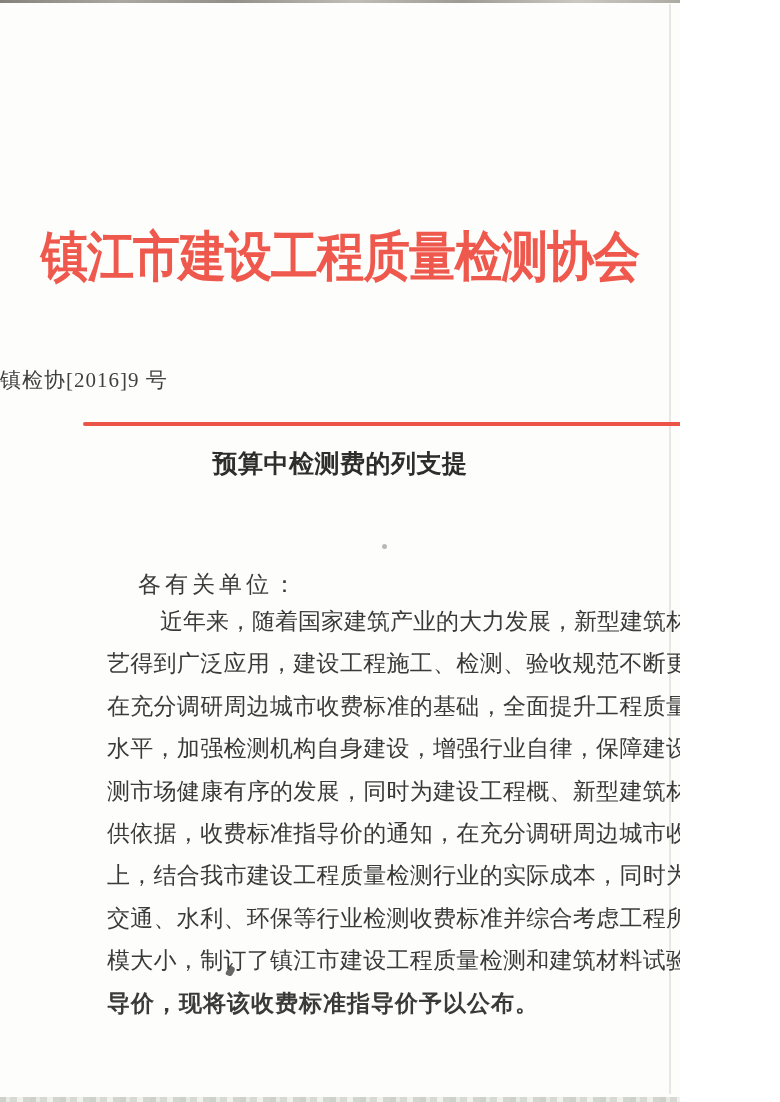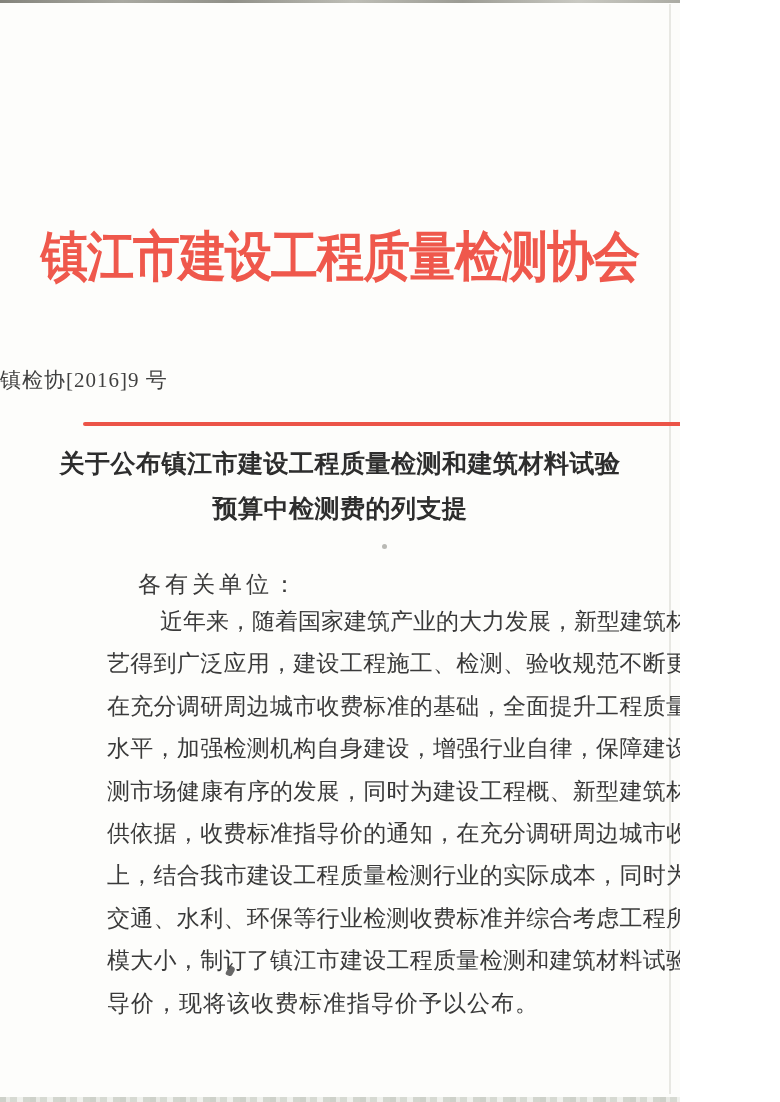--- a/index.html
+++ b/index.html
@@ -127,38 +127,38 @@
     text-align: justify;
     text-align-last: justify;
     overflow: hidden;
   }
   .body-line.indent {
     text-indent: 2.3em;
   }
   .body-line.last {
     text-align-last: left;
     letter-spacing: 1px;
+    font-weight: bold;
   }
 </style>
 </head>
 <body>
 
 <div class="page">
 
   <div class="top-edge"></div>
   <div class="right-edge"></div>
 
   <div class="org-name">镇江市建设工程质量检测协会</div>
 
   <div class="doc-number">镇检协[2016]9 号</div>
 
   <div class="red-rule"></div>
 
   <div class="doc-title">
-    <div>关于公布镇江市建设工程质量检测和建筑材料试验</div>
     <div>预算中检测费的列支提</div>
   </div>
 
   <div class="salutation">各有关单位：</div>
 
   <div class="paragraph">
     <div class="body-line indent">近年来，随着国家建筑产业的大力发展，新型建筑材料和建筑工</div>
     <div class="body-line">艺得到广泛应用，建设工程施工、检测、验收规范不断更新。为适应</div>
     <div class="body-line">在充分调研周边城市收费标准的基础，全面提升工程质量检测服务</div>
     <div class="body-line">水平，加强检测机构自身建设，增强行业自律，保障建设工程质量检</div>

